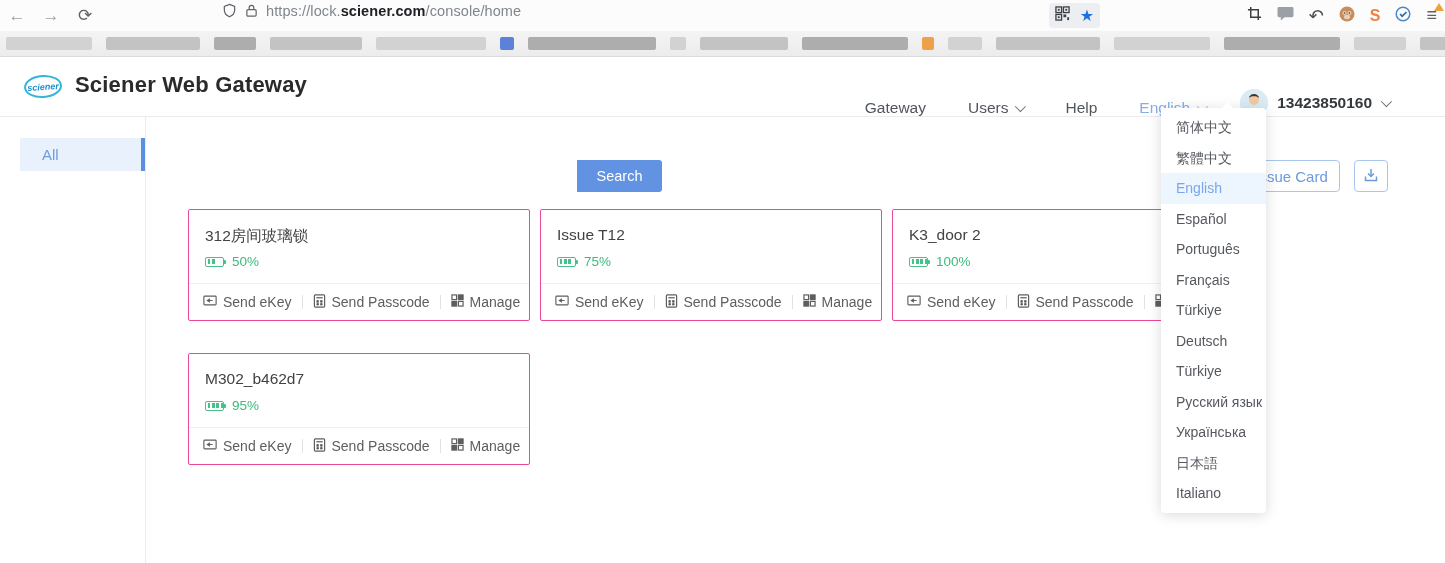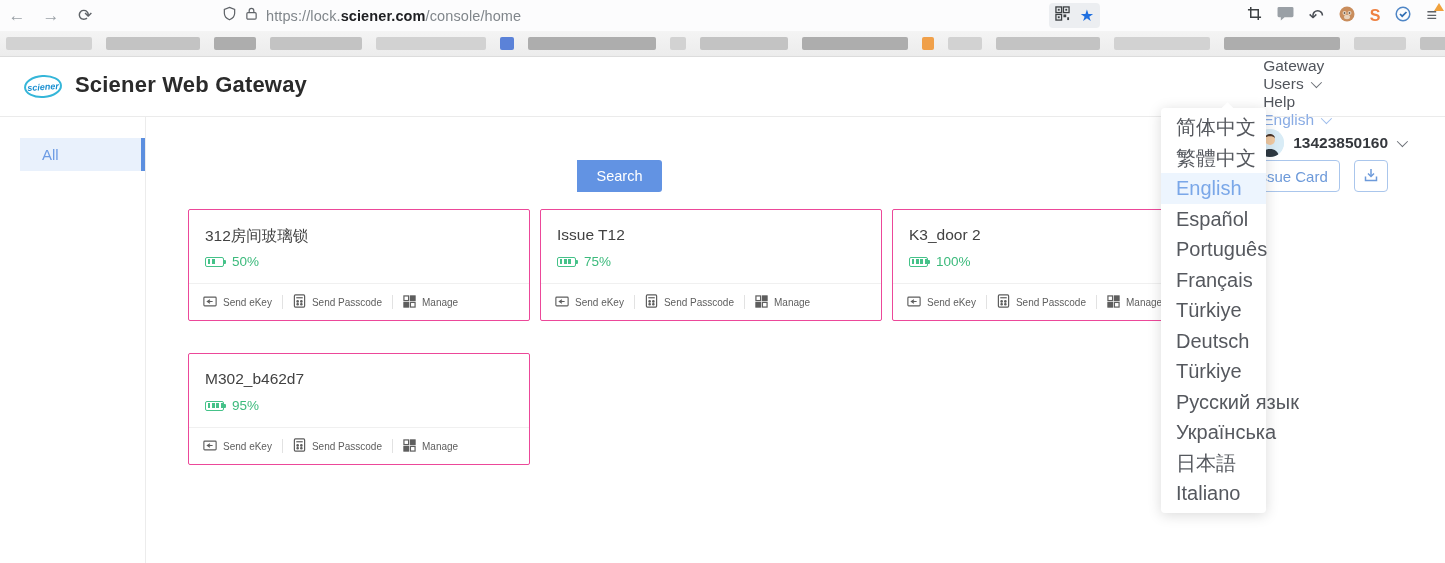--- a/index.html
+++ b/index.html
@@ -4,42 +4,42 @@
 <style>
   * { margin:0; padding:0; box-sizing:border-box; }
   html,body { width:1445px; height:563px; }
   body { font-family:"Liberation Sans","DejaVu Sans",sans-serif; background:#fff; }
   .screen { position:relative; width:1445px; height:563px; overflow:hidden; background:#fff; }
 
   
   .chrome { position:absolute; top:0; left:0; width:1445px; height:31px; background:#fcfcfd; display:flex; align-items:center; }
   .nav-ico { color:#5f6368; font-size:17px; width:34px; text-align:center; cursor:pointer; }
   .nav-ico.dim { color:#9aa0a6; }
-  .addr { position:absolute; left:212px; top:3px; display:flex; align-items:center; gap:8px; height:25px; padding:0 10px; border-radius:13px; }
+  .addr { position:absolute; left:212px; top:3px; display:flex; gap:8px; height:25px; padding:0 10px; border-radius:13px; }
   .url { font-size:14.5px; color:#80868b; letter-spacing:.1px; }
   .url b { color:#202124; font-weight:700; }
   .chrome-right { position:absolute; right:8px; top:0; height:31px; display:flex; align-items:center; gap:15px; }
   .ext { font-size:15px; color:#5f6368; cursor:pointer; line-height:1; }
   .star { color:#1f6fe0; font-size:16px; }
   .s-logo { color:#ee8142; font-weight:700; font-size:16px; }
   .menu-ico { position:relative; color:#5f6368; font-size:18px; font-weight:700; }
   .menu-badge { position:absolute; top:-2px; right:-7px; width:0; height:0; border-left:5px solid transparent; border-right:5px solid transparent; border-bottom:8px solid #f0a13c; }
   .qr-wrap { background:#eceef1; border-radius:4px; padding:2px 6px; display:flex; gap:10px; align-items:center; position:absolute; right:345px; top:3px; height:25px; }
 
   
   .bookmarks { position:absolute; top:31px; left:0; width:1445px; height:26px; background:linear-gradient(#f4f4f4,#ececec); border-bottom:1px solid #dcdcdc; display:flex; align-items:center; gap:14px; padding:0 6px; overflow:hidden; }
   .bm { height:13px; border-radius:2px; background:#c3c3c3; flex:none; }
   .bm.l { background:#d2d2d2; } .bm.d { background:#adadad; }
   .bm.blue { background:#5b82d8; } .bm.orange { background:#f0a04a; }
 
   
   .app-header { position:absolute; top:57px; left:0; width:1445px; height:60px; background:#fff; border-bottom:1px solid #ebebeb; z-index:5; }
   .logo { position:absolute; left:24px; top:18px; width:38px; height:23px; border:2px solid #35b6d9; border-radius:50%; color:#1a8fd1; font-size:9px; font-style:italic; font-weight:700; display:flex; align-items:center; justify-content:center; transform:rotate(-4deg); }
   .app-title { position:absolute; left:75px; top:15px; font-size:22px; font-weight:700; color:#2b2b2b; letter-spacing:.2px; }
-  .top-nav { position:absolute; right:40px; top:0; height:60px; display:flex; align-items:flex-start; gap:0;flex-direction:column; }
+  .top-nav { position:absolute; right:56px; top:0; height:60px; display:flex; align-items:flex-end; gap:0; }
   .nav-item { font-size:15.5px; color:#51555c; padding:0 21px; cursor:pointer; display:flex; align-items:center; gap:7px; }
   .nav-item.lang { color:#8aace4; }
   .chev { width:8px; height:8px; border-right:1.6px solid #6b6f76; border-bottom:1.6px solid #6b6f76; transform:rotate(45deg) translateY(-2px); display:inline-block; }
   .chev.blue { border-color:#9dbceb; }
   .account { display:flex; align-items:center; gap:9px; margin-left:14px; cursor:pointer; }
   .avatar { width:28px; height:28px; border-radius:50%; background:#d9ecf6; overflow:hidden; position:relative; flex:none; }
   .phone { font-size:15.5px; font-weight:700; color:#35383d; }
 
   
   .page { position:absolute; top:117px; left:0; width:1445px; height:446px; background:#fff; }
@@ -57,28 +57,28 @@
   
   .cards { position:absolute; left:41px; top:92px; width:1066px; display:flex; flex-wrap:wrap; column-gap:10px; row-gap:32px; }
   .card { width:342px; height:112px; background:#fff; border:1px solid #ec4899; border-radius:2px; position:relative; }
   .card-name { position:absolute; left:16px; top:16px; font-size:15.5px; color:#424242; }
   .card-batt { position:absolute; left:16px; top:44px; display:flex; align-items:center; gap:8px; }
   .batt { width:19px; height:10px; border:1px solid #45c289; border-radius:2px; position:relative; }
   .batt::after { content:""; position:absolute; right:-3px; top:2px; width:2px; height:4px; background:#45c289; border-radius:0 1px 1px 0; }
   .batt-fill { position:absolute; left:1.5px; top:1.5px; bottom:1.5px; background:repeating-linear-gradient(90deg,#45c289 0 2.5px,transparent 2.5px 4.2px); max-width:15px; }
   .batt-pct { font-size:13.5px; color:#3cba7c; }
   .card-foot { position:absolute; left:0; right:0; bottom:0; height:37px; border-top:1px solid #f0f0f0; display:flex; align-items:center; padding-left:14px; }
-  .act { display:flex; align-items:center; gap:6px; font-size:10px; color:#5e5e5e; cursor:pointer; white-space:nowrap; }
+  .act { display:flex; align-items:center; gap:6px; font-size:14px; color:#5e5e5e; cursor:pointer; white-space:nowrap; }
   .sep { width:1px; height:14px; background:#e2e2e2; margin:0 10px; }
   .act svg { flex:none; }
 
   
   .lang-menu { position:absolute; left:1161px; top:108px; width:105px; background:#fff; border-radius:4px; box-shadow:0 2px 14px rgba(0,0,0,.15); z-index:50; padding:4px 0; }
   .lang-menu::before { content:""; position:absolute; top:-4px; left:62px; width:9px; height:9px; background:#fff; transform:rotate(45deg); }
-  .lang-item { height:30.5px; line-height:30.5px; padding-left:15px; font-size:20px; color:#55585e; cursor:pointer; white-space:nowrap; }
+  .lang-item { height:30.5px; line-height:30.5px; padding-left:15px; font-size:14px; color:#55585e; cursor:pointer; white-space:nowrap; }
   .lang-item.selected { background:#edf5fe; color:#7aa7e8; }
 </style>
 </head>
 <body>
 
 <div class="screen">
 
   <div class="chrome">
     <span class="nav-ico dim">←</span>
     <span class="nav-ico dim">→</span>

